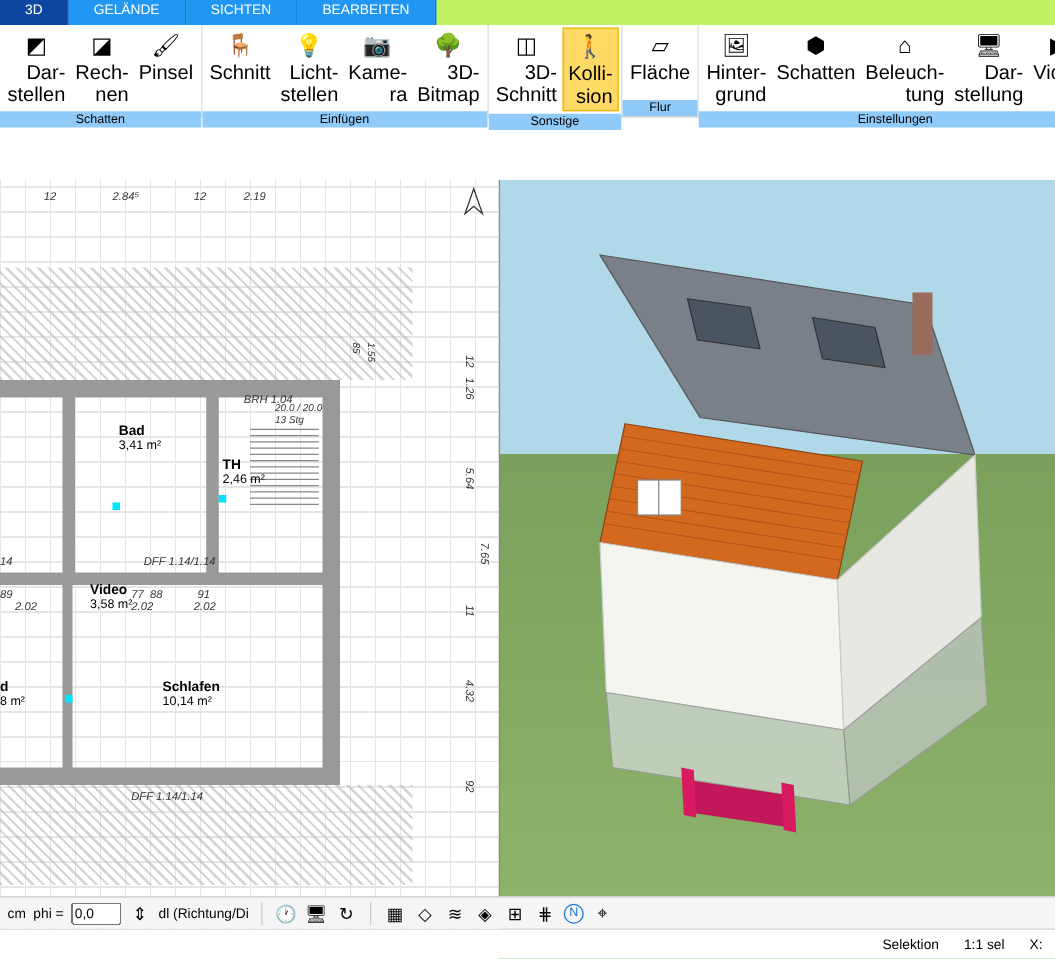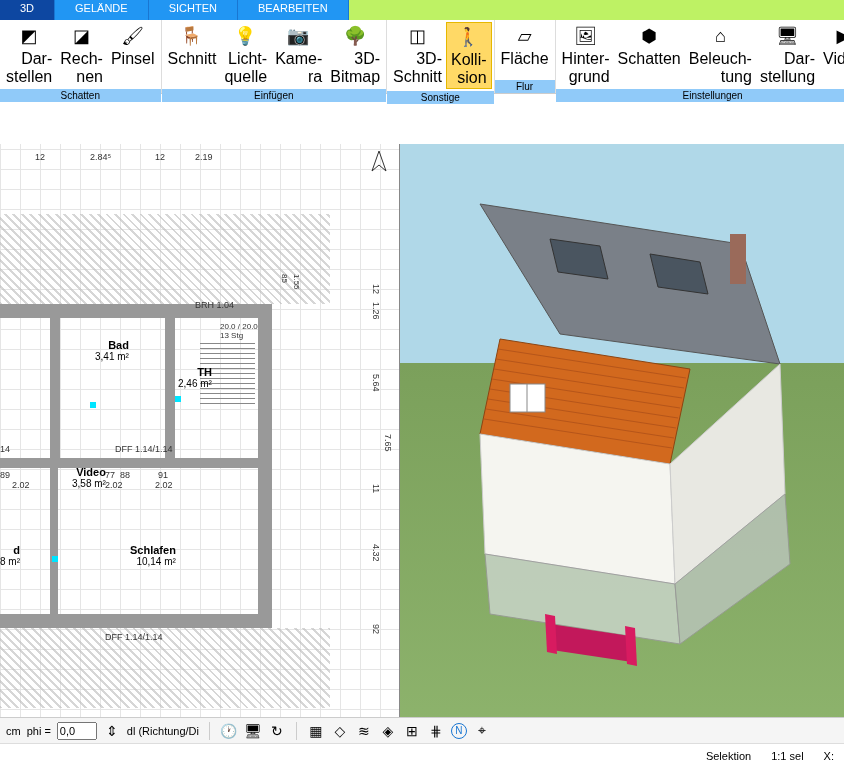--- a/index.html
+++ b/index.html
@@ -15,23 +15,23 @@
 .ribbon-item { display: flex; flex-direction: column; align-items: center; padding: 2px 4px; cursor: pointer; min-width: 34px; }
 .ribbon-item.selected { background: #ffd966; border: 1px solid #e6b800; }
 .ribbon-item .icon { width: 24px; height: 24px; display: flex; align-items: center; justify-content: center; font-size: 18px; }
 .ribbon-item .label { font-size: 16px; text-align: right; line-height: 1.1; margin-top: 2px; white-space: pre-line; }
 .ribbon-group-label { font-size: 10px; text-align: center; background: #90caf9; padding: 1px 0; }
 
 .workspace { display: flex; height: 626px; margin-top: 50px; }
 .floorplan { width: 400px; background: #fff; position: relative; border-right: 1px solid #888; overflow: hidden; }
 .grid { position: absolute; inset: 0; background-image: repeating-linear-gradient(0deg, #ccc 0, #ccc 1px, transparent 1px, transparent 20px), repeating-linear-gradient(90deg, #ccc 0, #ccc 1px, transparent 1px, transparent 20px); opacity: 0.5; }
 .wall { position: absolute; background: #999; }
-.room-label { position: absolute; font-size: 11px; font-weight: bold; text-align: right; }
+.room-label { position: absolute; font-size: 11px; font-weight: bold; text-align: left; }
 .room-label .area { font-weight: normal; font-size: 10px; display: block; }
-.dim { position: absolute; font-size: 9px; color: #333; }
+.dim { position: absolute; font-size: 9px; color: #333; font-style: italic; }
 .marker { position: absolute; width: 6px; height: 6px; }
 .marker.cyan { background: #00e5ff; }
 
 .view3d { flex: 1; position: relative; background: linear-gradient(#b0d8e8 0%, #b0d8e8 35%, #7ba05b 35%, #8fb56e 100%); overflow: hidden; }
 .house { position: absolute; left: 40px; top: 40px; width: 380px; height: 500px; }
 
 .statusbar { position: absolute; bottom: 24px; left: 0; right: 0; height: 26px; background: #f5f5f5; border-top: 1px solid #ccc; display: flex; align-items: center; padding: 0 6px; gap: 6px; font-size: 11px; }
 .statusbar input { width: 40px; font-size: 11px; padding: 1px; }
 .sb-icon { width: 18px; height: 18px; display: inline-flex; align-items: center; justify-content: center; cursor: pointer; font-size: 14px; }
 .sb-sep { width: 1px; height: 18px; background: #ccc; margin: 0 4px; }
@@ -75,21 +75,21 @@
 
   <div class="ribbon-group">
     <div class="ribbon-items">
       <div class="ribbon-item">
         <span class="icon">🪑</span>
         <span class="label">Schnitt</span>
       </div>
       <div class="ribbon-item">
         <span class="icon">💡</span>
         <span class="label">Licht-
-quelle</span>
+stellen</span>
       </div>
       <div class="ribbon-item">
         <span class="icon">📷</span>
         <span class="label">Kame-
 ra</span>
       </div>
       <div class="ribbon-item">
         <span class="icon">🌳</span>
         <span class="label">3D-
 Bitmap</span>
@@ -212,21 +212,21 @@
     </div>
     <div class="room-label" style="left:0px;top:400px">
       <span>d</span>
       <span class="area">8 m²</span>
     </div>
 
     <div class="marker cyan" style="left:90px;top:258px"></div>
     <div class="marker cyan" style="left:175px;top:252px"></div>
     <div class="marker cyan" style="left:52px;top:412px"></div>
 
-    <span class="dim" style="left:195px;top:156px">BRH 1.04</span>
+    <span class="dim" style="left:195px;top:170px">BRH 1.04</span>
     <span class="dim" style="left:220px;top:178px;font-size:8px;white-space:pre">20.0 / 20.0
 13 Stg</span>
     <span class="dim" style="left:0;top:300px">14</span>
     <span class="dim" style="left:0;top:326px">89</span>
     <span class="dim" style="left:12px;top:336px">2.02</span>
     <span class="dim" style="left:105px;top:326px">77</span>
     <span class="dim" style="left:120px;top:326px">88</span>
     <span class="dim" style="left:105px;top:336px">2.02</span>
     <span class="dim" style="left:158px;top:326px">91</span>
     <span class="dim" style="left:155px;top:336px">2.02</span>

